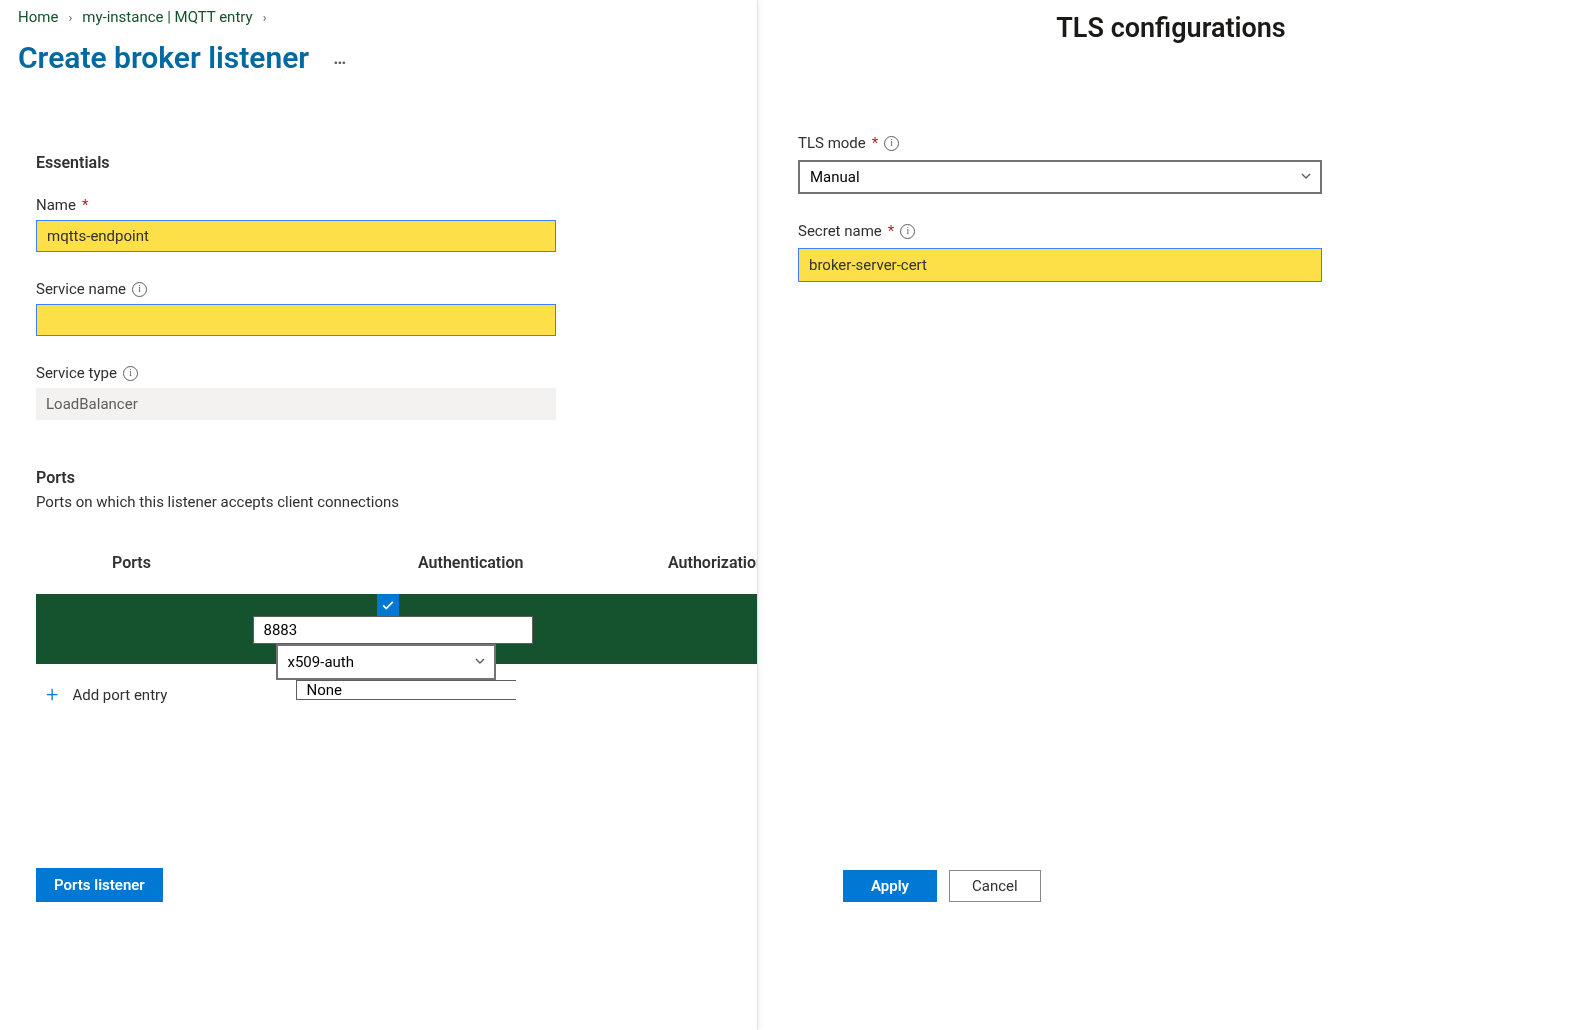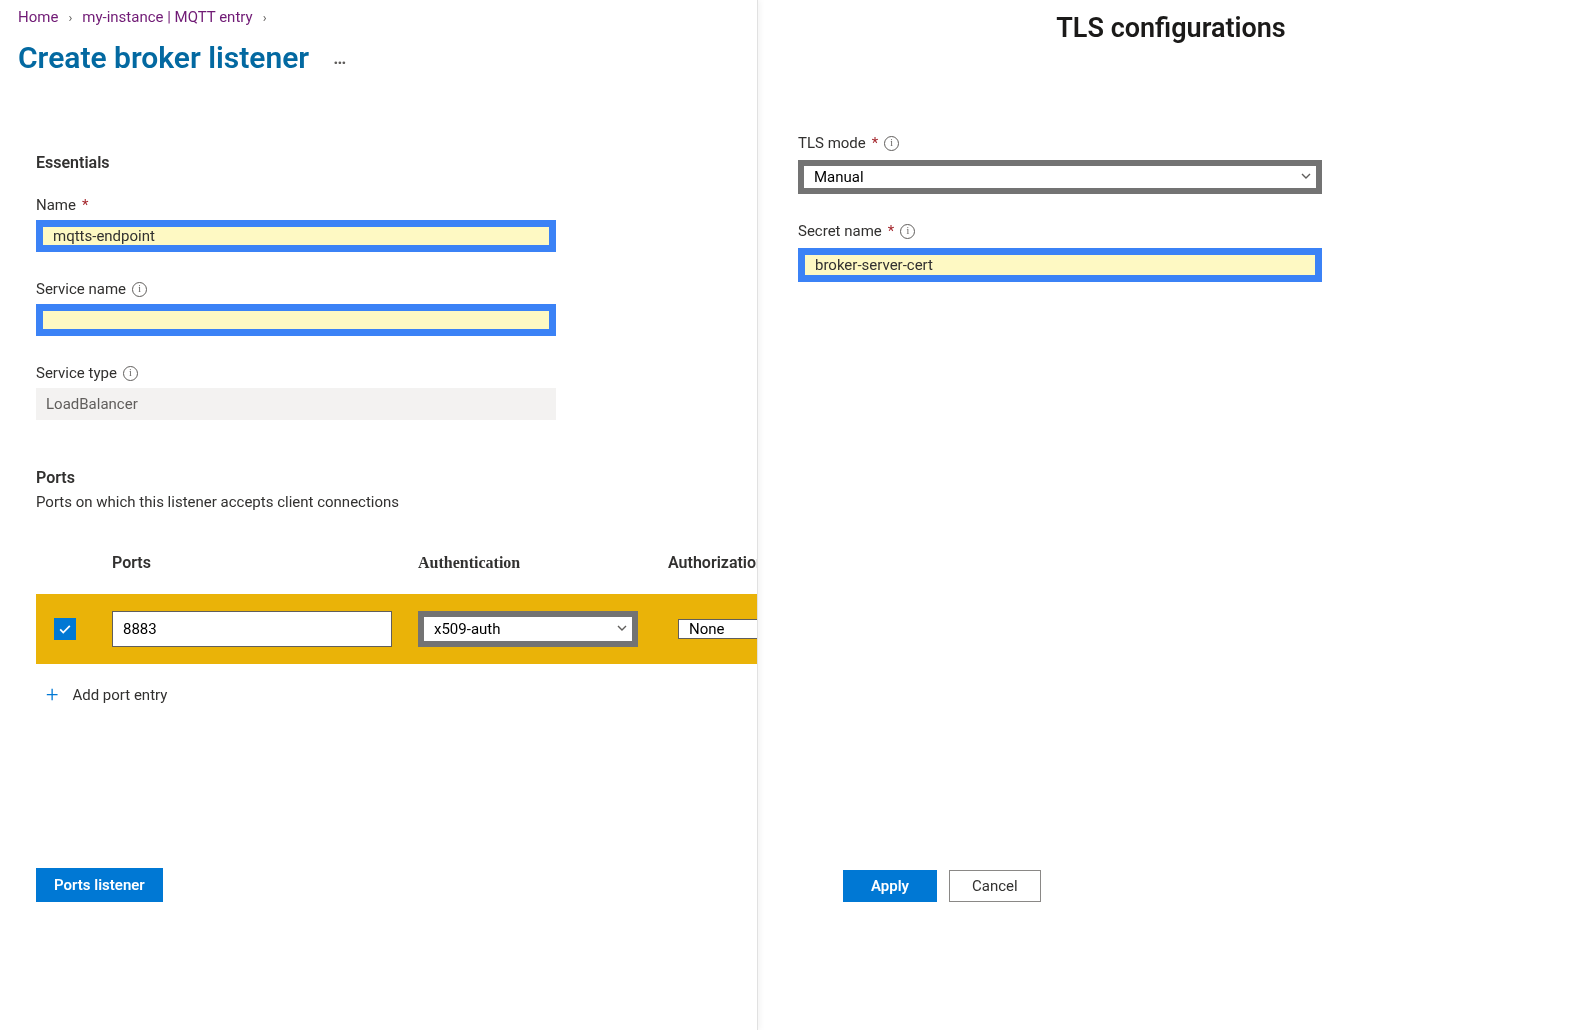--- a/index.html
+++ b/index.html
@@ -34,21 +34,21 @@
 
   
   .breadcrumb {
     display: flex;
     align-items: center;
     gap: 10px;
     font-size: 15px;
     color: #605e5c;
   }
   .breadcrumb a {
-    color: #701a75;
+    color: #14532d;
     text-decoration: none;
     cursor: pointer;
     text-align: right;
   }
   .breadcrumb .sep {
     color: #605e5c;
     font-size: 13px;
   }
 
   .page-title-row {
@@ -103,26 +103,26 @@
     border-radius: 50%;
     font-size: 10px;
     color: #605e5c;
     font-style: normal;
     font-family: Georgia, serif;
     line-height: 1;
   }
   .text-input {
     width: 520px;
     height: 32px;
-    border: 7px solid #3b82f6;
+    border: 1px solid #3b82f6;
     padding: 4px 10px;
     font-size: 15px;
     font-family: inherit;
     color: #323130;
-    background: #fef9c3;
+    background: #fde047;
   }
   .text-input.disabled {
     background: #f3f2f1;
     border: none;
     color: #605e5c;
   }
 
   .ports-section {
     margin-top: 48px;
     padding-left: 18px;
@@ -142,29 +142,30 @@
   }
   .ports-header-row {
     display: flex;
     align-items: center;
     padding-left: 76px;
     font-size: 16px;
     font-weight: 600;
     margin-bottom: 22px;
   }
   .col-port { width: 306px; }
-  .col-auth { width: 250px; font-family: Liberation Serif, serif; }
+  .col-auth { width: 250px; }
   .col-authz { flex: 1; white-space: nowrap; overflow: hidden; }
 
   .port-row {
     display: flex;
     align-items: center;
-    background: #eab308;
+    background: #14532d;
     height: 70px;
     padding-left: 18px;
+    flex-direction: column;
   }
   .checkbox {
     width: 22px;
     height: 22px;
     background: #0078d4;
     display: flex;
     align-items: center;
     justify-content: center;
     color: #fff;
     font-size: 14px;
@@ -182,21 +183,21 @@
     background: #fff;
     margin-right: 26px;
   }
   .select-wrap {
     position: relative;
     margin-right: 40px;
   }
   .select-input {
     width: 220px;
     height: 36px;
-    border: 6px solid #737373;
+    border: 2px solid #737373;
     padding: 4px 10px;
     font-size: 15px;
     font-family: inherit;
     background: #fff;
     appearance: none;
     cursor: pointer;
   }
   .select-chevron {
     position: absolute;
     right: 10px;

